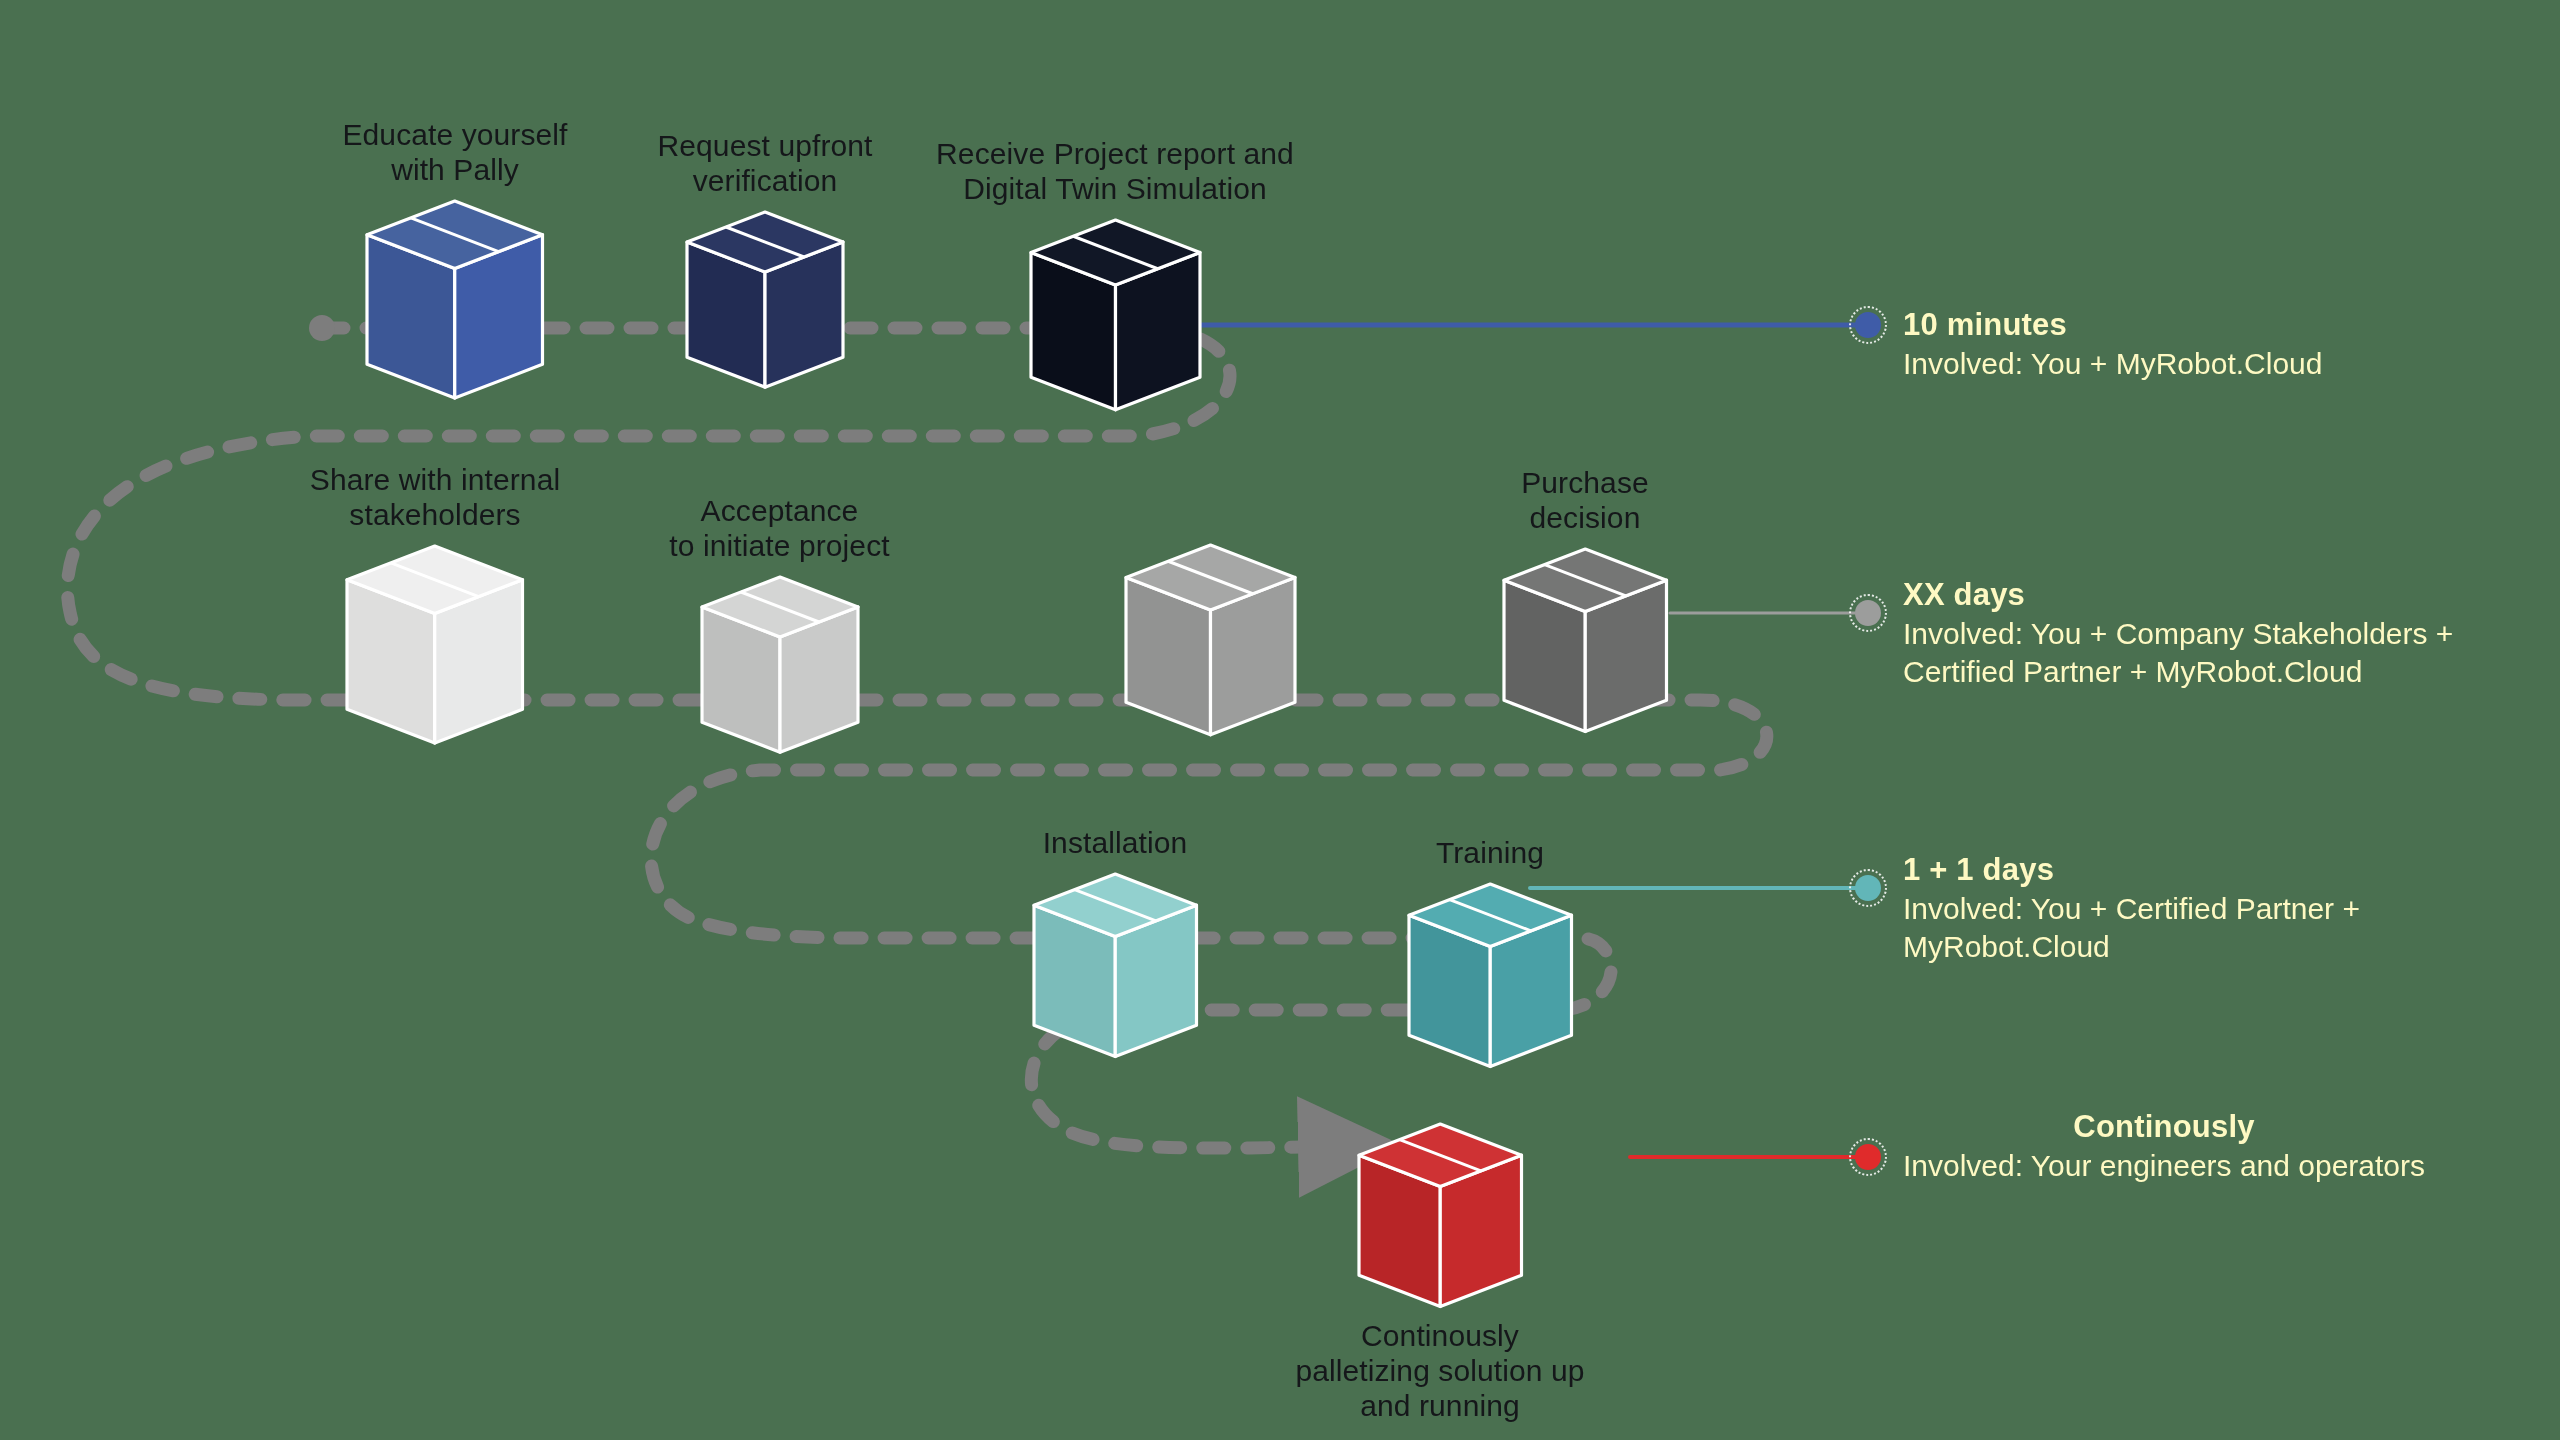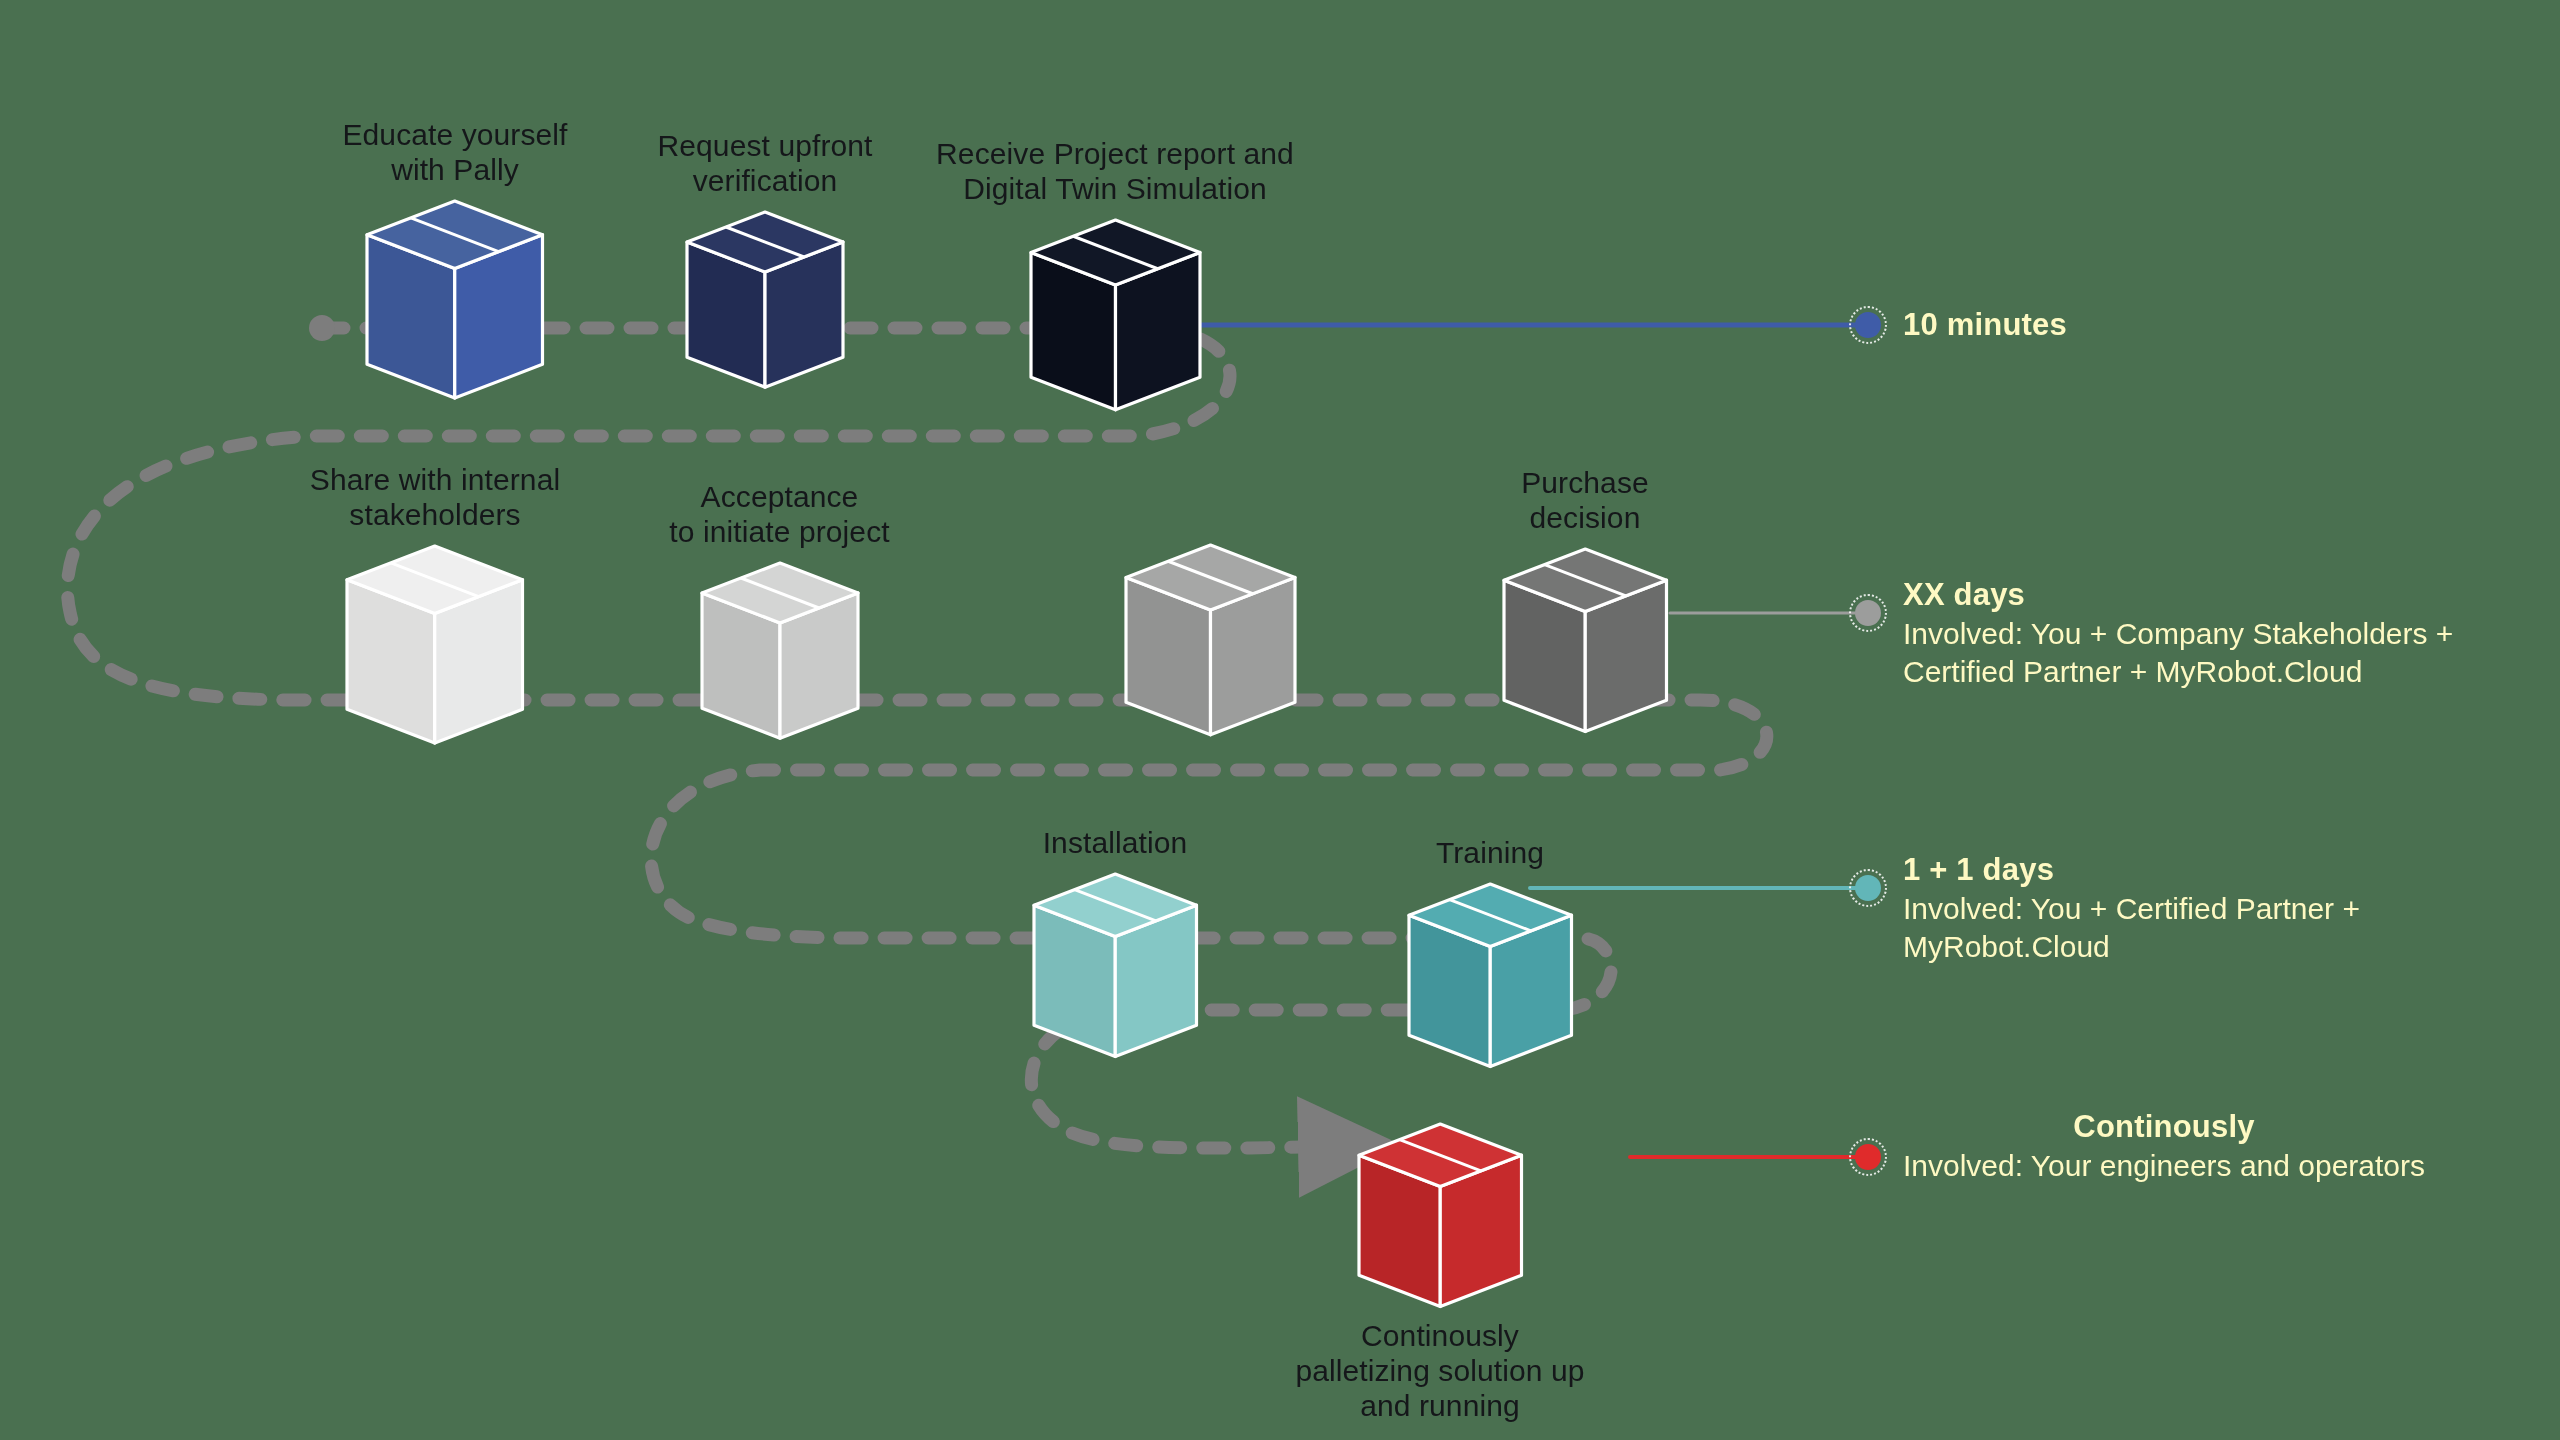--- a/index.html
+++ b/index.html
@@ -151,21 +151,21 @@
         <div class="step-label" style="padding-bottom: 14px;">Share with internal
 stakeholders</div>
         <div class="cubewrap">
   <svg width="175.5" height="201.1" viewBox="0 0 175.5 201.1" xmlns="http://www.w3.org/2000/svg" style="overflow:visible">
     <polygon points="0,33.75 87.75,67.5 87.75,197.1 0,163.35" fill="#dededd" stroke="#ffffff" stroke-width="3.2" stroke-linejoin="round"></polygon>
     <polygon points="87.75,67.5 175.5,33.75 175.5,163.35 87.75,197.1" fill="#e8e9e9" stroke="#ffffff" stroke-width="3.2" stroke-linejoin="round"></polygon>
     <polygon points="87.75,0 175.5,33.75 87.75,67.5 0,33.75" fill="#efefef" stroke="#ffffff" stroke-width="3.2" stroke-linejoin="round"></polygon>
     <line x1="43.875" y1="16.875" x2="131.625" y2="50.625" stroke="#ffffff" stroke-width="3"></line>
   </svg></div>
       </div>
-      <div class="step" style="left: 702px; top: 563px; width: 155px; height: 175.2px;">
+      <div class="step" style="left: 702px; top: 577px; width: 155px; height: 175.2px;">
         <div class="step-label" style="padding-bottom: 14px;">Acceptance
 to initiate project</div>
         <div class="cubewrap">
   <svg width="156" height="179.2" viewBox="0 0 156 179.2" xmlns="http://www.w3.org/2000/svg" style="overflow:visible">
     <polygon points="0,30 78,60 78,175.2 0,145.2" fill="#bebfbe" stroke="#ffffff" stroke-width="3.2" stroke-linejoin="round"></polygon>
     <polygon points="78,60 156,30 156,145.2 78,175.2" fill="#c9cac9" stroke="#ffffff" stroke-width="3.2" stroke-linejoin="round"></polygon>
     <polygon points="78,0 156,30 78,60 0,30" fill="#d4d5d4" stroke="#ffffff" stroke-width="3.2" stroke-linejoin="round"></polygon>
     <line x1="39" y1="15" x2="117" y2="45" stroke="#ffffff" stroke-width="3"></line>
   </svg></div>
       </div>
@@ -220,20 +220,21 @@
     <polygon points="81.25,0 162.5,31.25 81.25,62.5 0,31.25" fill="#cf3234" stroke="#ffffff" stroke-width="3.2" stroke-linejoin="round"></polygon>
     <line x1="40.625" y1="15.625" x2="121.875" y2="46.875" stroke="#ffffff" stroke-width="3"></line>
   </svg></div>
       </div>
     </div>
 
   <div id="annRoot">
       <div class="marker" style="left: 1855px; top: 312px; background: rgb(63, 92, 168);"></div>
       <div class="ann" style="left: 1903px; top: 306px;">
         <div class="ann-title">10 minutes</div>
+        <div class="ann-body">Involved: You + MyRobot.Cloud</div>
       </div>
       <div class="marker" style="left: 1855px; top: 600px; background: rgb(156, 157, 156);"></div>
       <div class="ann" style="left: 1903px; top: 576px;">
         <div class="ann-title">XX days</div>
         <div class="ann-body">Involved: You + Company Stakeholders +
 Certified Partner + MyRobot.Cloud</div>
       </div>
       <div class="marker" style="left: 1855px; top: 875px; background: rgb(98, 182, 184);"></div>
       <div class="ann" style="left: 1903px; top: 851px;">
         <div class="ann-title">1 + 1 days</div>

